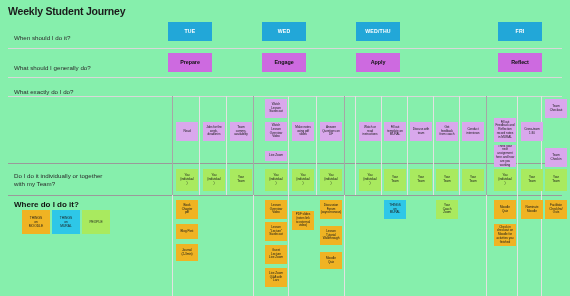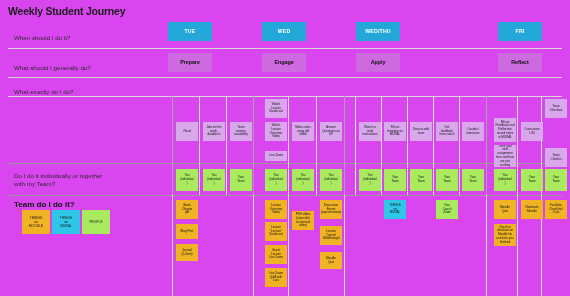--- a/index.html
+++ b/index.html
@@ -10,21 +10,21 @@
     background: #ffffff;
     font-family: "Liberation Sans", sans-serif;
     overflow: hidden;
     position: relative;
   }
 
   #board {
     position: relative;
     width: 570px;
     height: 296px;
-    background: #d946ef;
+    background: #86efac;
   }
 
   
   .title {
     position: absolute;
     left: 8px;
     top: 5px;
     font-size: 10.5px;
     font-weight: bold;
     color: #1b1b1b;
@@ -147,21 +147,21 @@
       <div class="vline" style="left: 486px; top: 195px; height: 101px;"></div>
       <div class="vline" style="left: 517px; top: 195px; height: 101px;"></div>
       <div class="vline" style="left: 541px; top: 195px; height: 101px;"></div>
     </div>
   <div id="rowlabels-layer">
       <div class="row-label" style="top: 34px;">When should I do it?</div>
       <div class="row-label" style="top: 64px;">What should I generally do?</div>
       <div class="row-label" style="top: 88px;">What exactly do I do?</div>
       <div class="row-label" style="top: 172px;">Do I do it individually or together
 with my Team?</div>
-      <div class="row-label bold" style="top: 200px;">Team do I do it?</div>
+      <div class="row-label bold" style="top: 200px;">Where do I do it?</div>
     </div>
   <div id="days-layer">
       <div class="note day" style="left: 168px; top: 22px; width: 44px; height: 19px;">TUE</div>
       <div class="note day" style="left: 262px; top: 22px; width: 44px; height: 19px;">WED</div>
       <div class="note day" style="left: 356px; top: 22px; width: 44px; height: 19px;">WED/THU</div>
       <div class="note day" style="left: 498px; top: 22px; width: 44px; height: 19px;">FRI</div>
     </div>
   <div id="phases-layer">
       <div class="note phase" style="left: 168px; top: 53px; width: 44px; height: 19px;">Prepare</div>
       <div class="note phase" style="left: 262px; top: 53px; width: 44px; height: 19px;">Engage</div>

